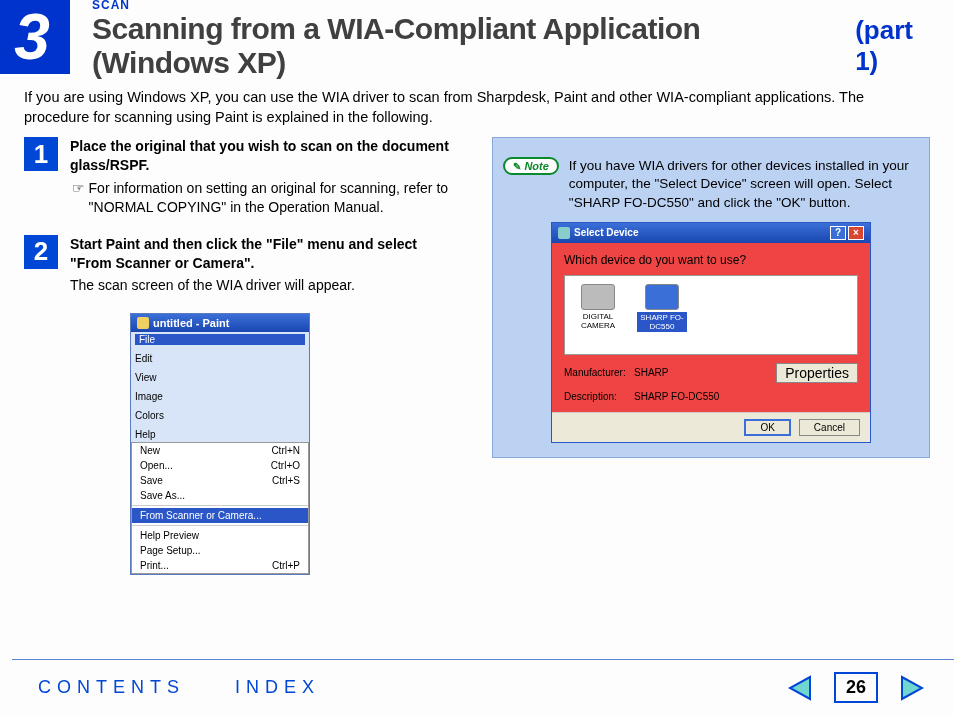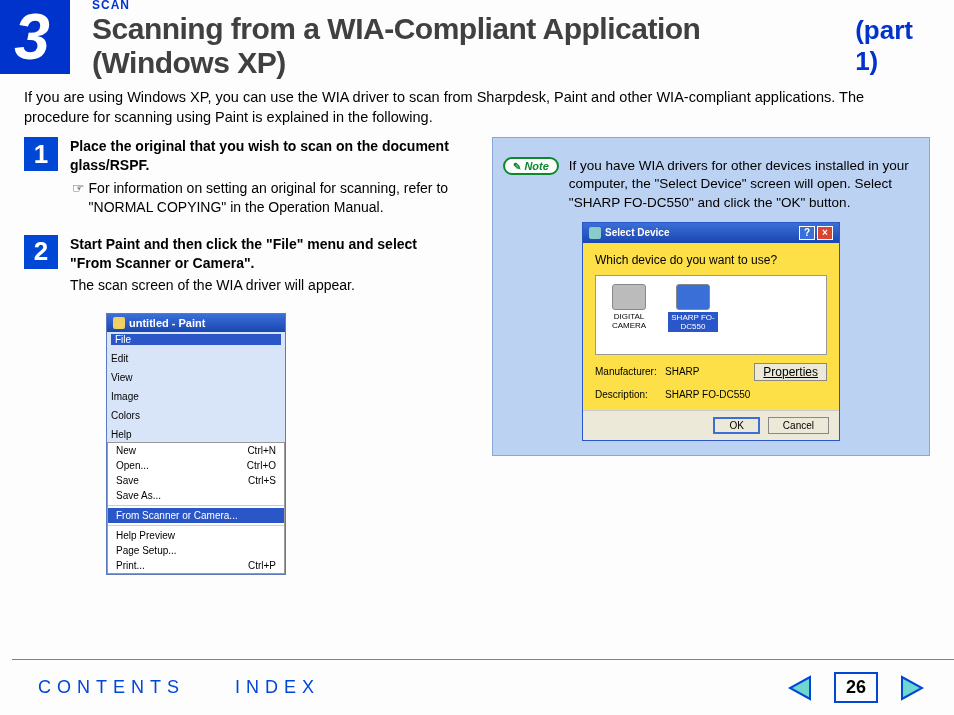--- a/index.html
+++ b/index.html
@@ -117,21 +117,21 @@
     gap: 3px;
     background: #fff;
     flex-shrink: 0;
   }
   .note-badge::before { content: "✎"; font-style: normal; font-size: 10px; }
   .note-text { font-size: 13.5px; line-height: 1.35; }
 
   
   .paint-window {
     width: 180px;
-    margin: 8px 0 0 82px;
+    margin: 8px 0 0 106px;
     border: 1px solid #5a7bbf;
     font-family: Tahoma, sans-serif;
     font-size: 10px;
     background: #fff;
   }
   .win-titlebar {
     background: linear-gradient(#3b6fd8, #1a46b0);
     color: #fff;
     padding: 3px 6px;
     font-size: 11px;
@@ -170,24 +170,24 @@
     color: #000;
   }
   .menu-item.sel {
     background: #2a56c8;
     color: #fff;
   }
   .menu-sep { border-top: 1px solid #ccc; margin: 2px 0; }
 
   
   .dialog {
-    width: 258px;
+    width: 320px;
     margin: 10px auto 0 auto;
     border: 1px solid #2a56c8;
-    background: #fde047;
+    background: #ef4444;
     font-family: Tahoma, sans-serif;
     font-size: 10px;
   }
   .dlg-title {
     background: linear-gradient(#3b6fd8, #1a46b0);
     color: #fff;
     padding: 3px 6px;
     font-weight: bold;
     display: flex;
     align-items: center;
@@ -223,21 +223,21 @@
   }
   .dev.sel .lbl-chip{
     background:#2a56c8;color:#fff; padding:1px 2px; display:inline-block;
   }
   .dev.sel .ico{background:#3b6fd8;}
   .meta-row{display:flex;gap:10px;margin-top:8px;align-items:center;}
   .meta-row .k{width:60px;color:#000;}
   .meta-row .v{color:#000;}
   .props-btn{
     margin-left:auto;border:1px solid #888;background:#ece9d8;padding:1px 8px;
-    font-size:12px; text-decoration:underline;
+    font-size:14px; 
   }
   .dlg-footer{
     background:#ece9d8;border-top:1px solid #ccc;padding:6px 10px;
     display:flex; justify-content:flex-end; gap:8px;
   }
   .dlg-footer button{
     border:1px solid #888;background:#ece9d8;padding:1px 14px;font-size:10px;
   }
   .dlg-footer button.ok{border:2px solid #3b6fd8;}
 

